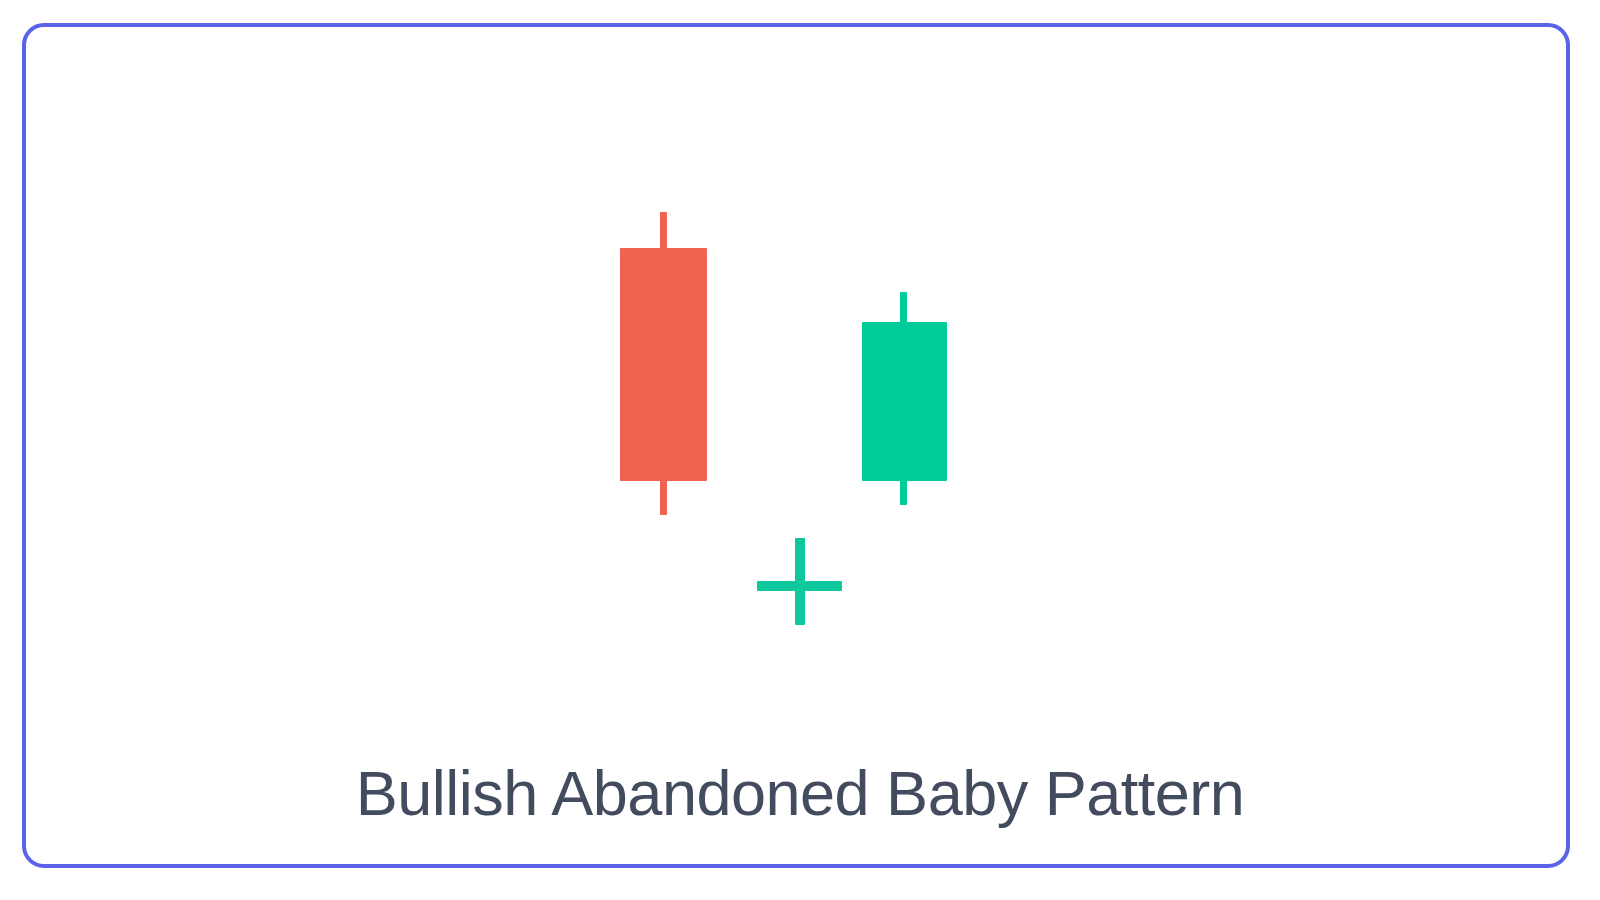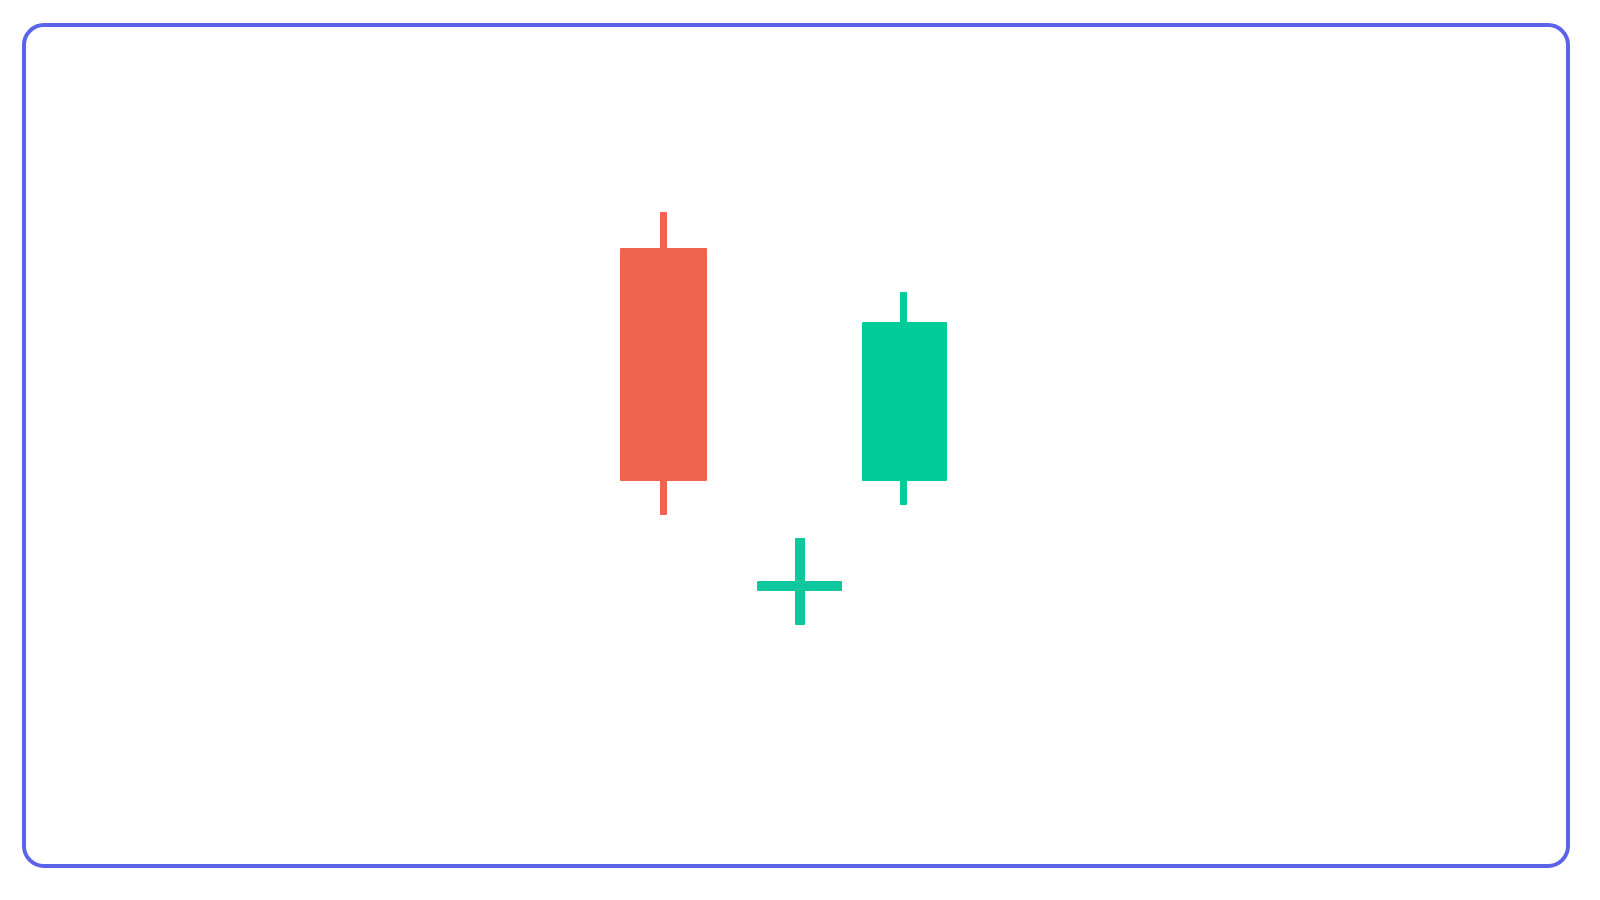--- a/index.html
+++ b/index.html
@@ -93,14 +93,15 @@
       <div class="doji-horiz" style="left:757px; top:581px; width:85px; height:10px; background:#0ec79c;"></div>
     </div>
 
     <div class="candle" style="left:0; top:0; width:1600px; height:900px;">
       <div class="candle-wick" style="left: 899.5px; top: 292px; width: 7px; height: 213px; background: rgb(0, 204, 153);"></div>
       <div class="candle-body" style="left:862px; top:322px; width:85px; height:159px; background:#00cc99;"></div>
     </div>
 
   </div>
 
+  <div id="pattern-title" style="color: rgb(67, 75, 94);">Bullish Abandoned Baby Pattern</div>
 
 </div>
 
 </body></html>

